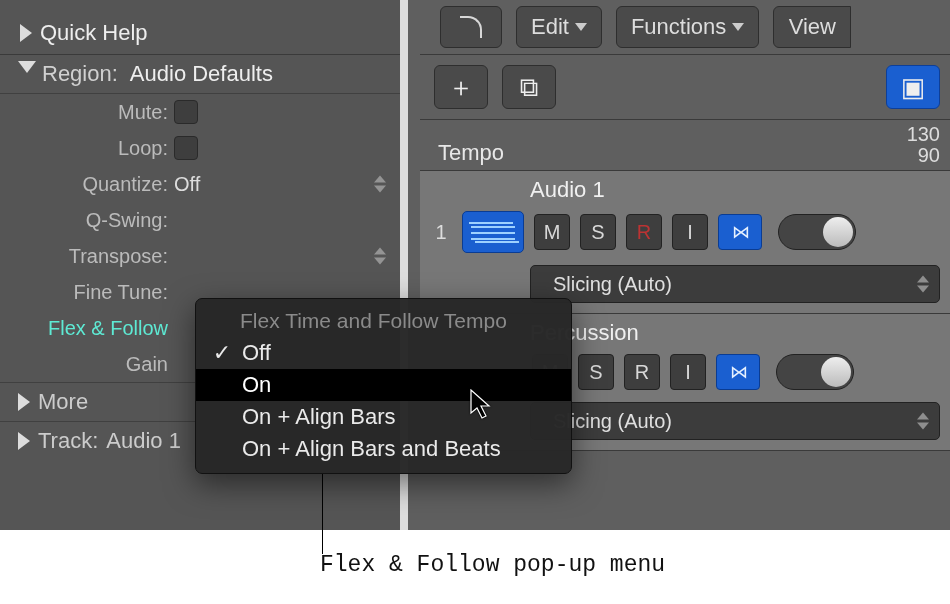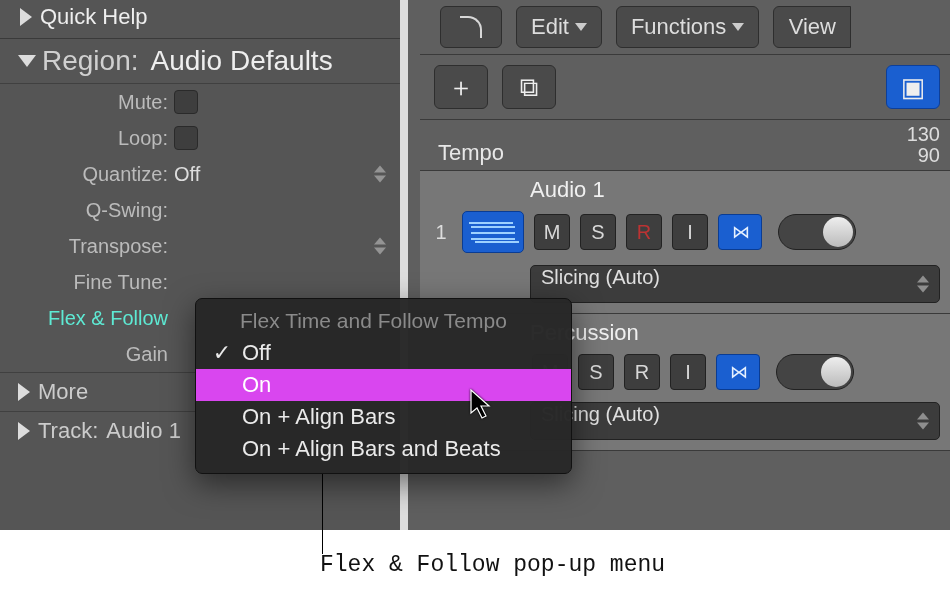--- a/index.html
+++ b/index.html
@@ -1,20 +1,20 @@
 <!DOCTYPE html>
 <html><head>
 <meta charset="utf-8">
 <style>
 html,body{margin:0;padding:0;background:#fff;width:950px;height:604px;font-family:-apple-system,Helvetica,Arial,sans-serif;overflow:hidden}
 .app{display:flex;width:950px;height:530px;background:#555}
 
 .inspector{width:408px;background:#555;color:#ccc;font-size:20px;box-sizing:border-box;border-right:8px solid #ddd}
-.insp-header{display:flex;align-items:center;gap:8px;padding:4px 10px 8px 20px;border-bottom:1px solid #3a3a3a;color:#eee;font-size:22px}
-.insp-section-head{display:flex;align-items:center;gap:6px;padding:6px 6px 6px 18px;border-bottom:1px solid #404040;font-size:28px;color:#d0d0d0}
+.insp-header{display:flex;align-items:center;gap:8px;padding:20px 10px 8px 20px;border-bottom:1px solid #3a3a3a;color:#eee;font-size:22px}
+.insp-section-head{display:flex;align-items:flex-start;gap:6px;padding:6px 6px 6px 18px;border-bottom:1px solid #404040;font-size:22px;color:#d0d0d0}
 .insp-section-head .title{margin-right:6px}
 .insp-section-head .value{color:#eee}
 .disclosure{width:0;height:0;border-style:solid;display:inline-block}
 .disclosure.right{border-width:9px 0 9px 12px;border-color:transparent transparent transparent #ddd}
 .disclosure.down{border-width:12px 9px 0 9px;border-color:#ddd transparent transparent transparent}
 .param-row{display:flex;align-items:center;height:36px;font-size:20px}
 .param-label{width:168px;text-align:right;padding-right:6px;color:#bbb}
 .param-value{flex:1;display:flex;align-items:center;position:relative;color:#ddd}
 .check-slot{width:22px;height:22px;border-radius:4px;background:#3e3e3e;border:1px solid #2a2a2a;display:inline-block}
 .select-arrows{position:absolute;right:14px;top:50%;transform:translateY(-50%);display:flex;flex-direction:column;gap:3px;opacity:.75}
@@ -42,28 +42,28 @@
 .track-controls{display:flex;align-items:center;gap:10px;padding:4px 10px 8px 10px}
 .track-num{width:22px;text-align:center;color:#ddd;font-size:20px}
 .wave-ico{width:60px;height:40px;background:#1a5fd0;border-radius:5px;border:1px solid #0a3c93;position:relative}
 .wave-ico::after{content:"";position:absolute;left:8px;right:8px;top:50%;height:2px;background:#9dd1ff;box-shadow:0 -6px 0 #9dd1ff,0 6px 0 #9dd1ff, -2px -10px 0 #9dd1ff, 4px 9px 0 #9dd1ff}
 .sq-btn{width:34px;height:34px;background:#3e3e3e;border:1px solid #222;border-radius:4px;color:#d8d8d8;display:flex;align-items:center;justify-content:center;font-size:20px}
 .sq-btn.rec{color:#b33}
 .flex-btn{width:42px;height:34px;background:#1a5fd0;border:1px solid #0a3c93;border-radius:4px;display:flex;align-items:center;justify-content:center}
 .flex-glyph{color:#e6f1ff;font-size:18px;letter-spacing:-2px}
 .toggle{width:76px;height:34px;background:#444;border:1px solid #222;border-radius:18px;position:relative;margin-left:6px}
 .toggle::after{content:"";position:absolute;right:2px;top:2px;width:30px;height:30px;background:linear-gradient(#eee,#bbb);border-radius:50%}
-.track-select{margin:4px 10px 10px 110px;height:36px;background:#3c3c3c;border:1px solid #222;border-radius:5px;color:#e0e0e0;display:flex;align-items:flex-start;padding:0 10px;position:relative;font-size:20px}
+.track-select{margin:4px 10px 10px 110px;height:36px;background:#3c3c3c;border:1px solid #222;border-radius:5px;color:#e0e0e0;display:flex;align-items:center;padding:0 22px;position:relative;font-size:20px}
 .track-select .select-arrows{right:10px}
 
 .popup{position:absolute;left:195px;top:298px;width:375px;background:rgba(40,40,40,.98);border:1px solid #111;border-radius:7px;padding:6px 0 8px 0;z-index:30;box-shadow:0 10px 30px rgba(0,0,0,.5)}
 .popup-title{color:#8a8a8a;font-size:21px;padding:4px 16px 4px 44px}
 .popup-item{display:flex;align-items:center;font-size:22px;color:#eaeaea;padding:3px 16px 3px 16px;gap:10px}
 .popup-item .check{width:20px;text-align:center}
-.popup-item.sel{background:#d946ef;color:#fff}
+.popup-item.sel{background:#000000;color:#fff}
 .cursor{position:absolute;left:470px;top:389px;z-index:40;pointer-events:none}
 .cursor svg{filter:drop-shadow(0 0 1px #000)}
 
 .annot{position:absolute;left:320px;top:552px;font-size:23px;color:#111;font-family:Liberation Mono, monospace}
 .annot-line{position:absolute;left:322px;top:472px;width:1px;height:82px;background:#000}
 </style>
 </head>
 <body>
 
 <div class="app">

